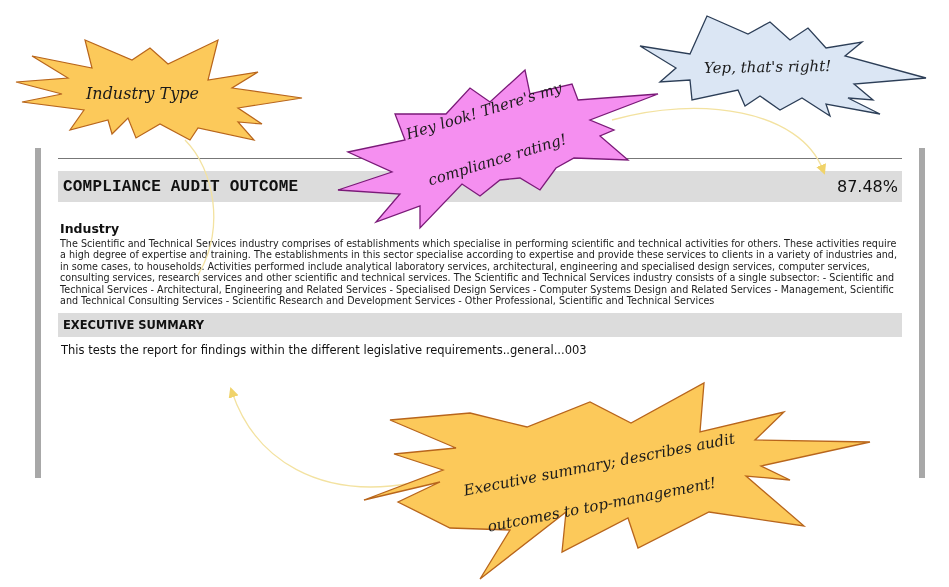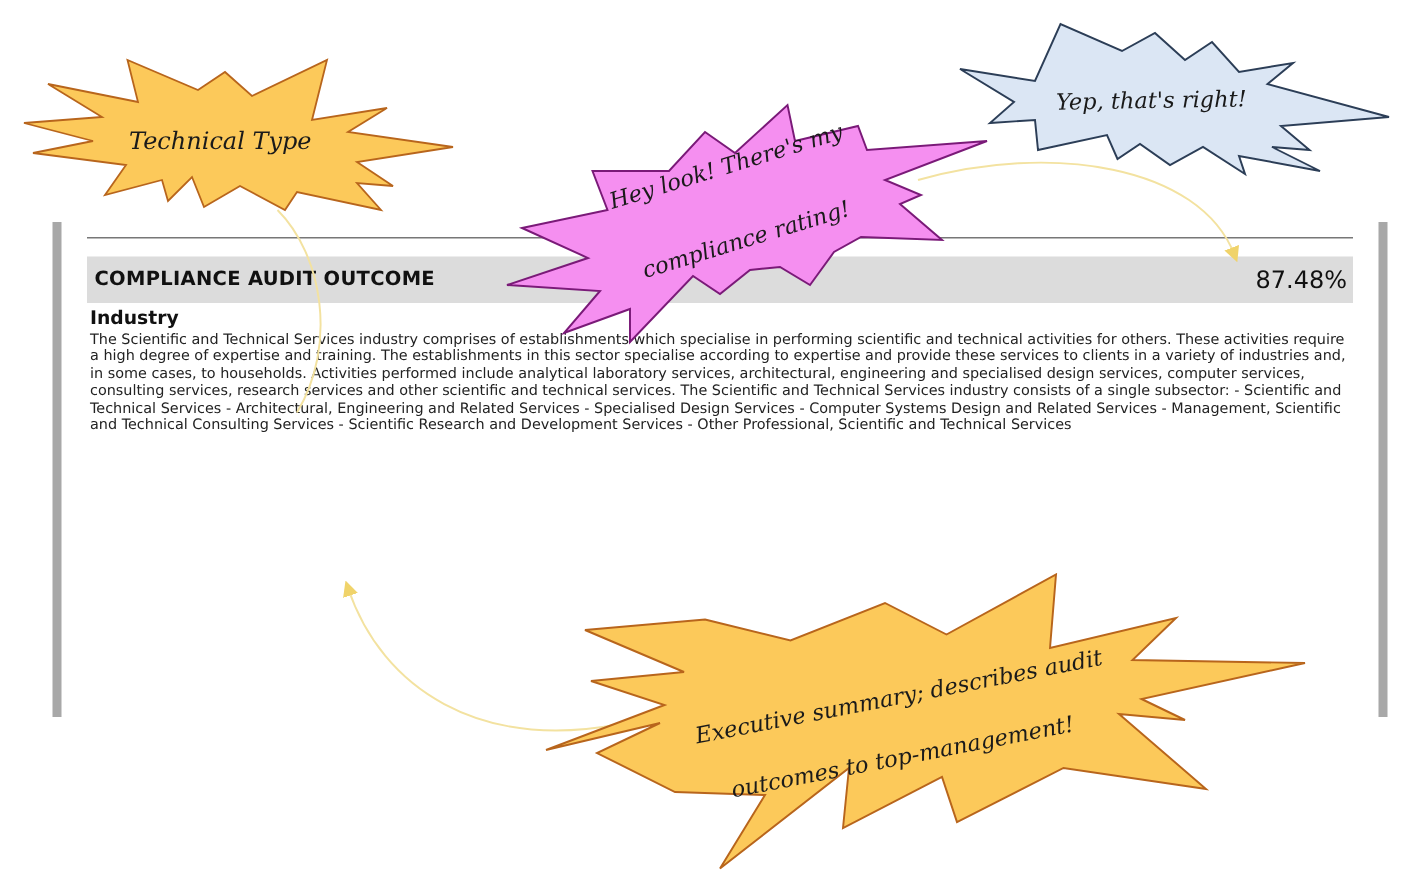--- a/index.html
+++ b/index.html
@@ -15,23 +15,23 @@
     .panel-bar.left { left: 35px; }
     .panel-bar.right { left: 919px; }
     .report {
       position: absolute; left: 58px; top: 158px; width: 844px;
     }
     .top-rule { height: 1px; background: #777; margin-bottom: 12px; }
     .outcome-bar {
       background: #dcdcdc; height: 31px; display: flex; align-items: center;
       justify-content: space-between; padding: 0 4px 0 5px;
     }
-    .outcome-title { font-size: 13px; font-weight: bold; letter-spacing: 0.2px; }
+    .outcome-title { font-size: 16px; font-weight: bold; letter-spacing: 0.2px; font-family: Liberation Mono, monospace; }
     .outcome-score { font-size: 16px; font-weight: normal; }
-    .industry-label { font-size: 12.5px; font-weight: bold; margin: 2px 0 0 2px; }
+    .industry-label { font-size: 12.5px; font-weight: bold; margin: 19px 0 0 2px; }
     .industry-name { font-size: 12.5px; font-weight: bold; margin: 1px 0 0 2px; }
     .industry-desc {
       font-size: 9.6px; line-height: 11.4px; margin: 2px 0 0 2px; width: 842px; color: #222;
     }
     .exec-bar {
       background: #dcdcdc; height: 24px; display: flex; align-items: center;
       padding-left: 5px; margin-top: 7px;
     }
     .exec-title { font-size: 11.5px; font-weight: bold; }
     .exec-text { font-size: 11.5px; margin: 6px 0 0 3px; color: #111; }
@@ -49,20 +49,24 @@
 <div class="panel-bar right"></div>
 
 <div class="report">
   <div class="top-rule"></div>
   <div class="outcome-bar">
     <span class="outcome-title">COMPLIANCE AUDIT OUTCOME</span>
     <span class="outcome-score">87.48%</span>
   </div>
   <div class="industry-label">Industry</div>
   <div class="industry-desc">The Scientific and Technical Services industry comprises of establishments which specialise in performing scientific and technical activities for others. These activities require a high degree of expertise and training. The establishments in this sector specialise according to expertise and provide these services to clients in a variety of industries and, in some cases, to households. Activities performed include analytical laboratory services, architectural, engineering and specialised design services, computer services, consulting services, research services and other scientific and technical services. The Scientific and Technical Services industry consists of a single subsector: - Scientific and Technical Services - Architectural, Engineering and Related Services - Specialised Design Services - Computer Systems Design and Related Services - Management, Scientific and Technical Consulting Services - Scientific Research and Development Services - Other Professional, Scientific and Technical Services</div>
+  <div class="exec-bar">
+    <span class="exec-title">EXECUTIVE SUMMARY</span>
+  </div>
+  <div class="exec-text">This tests the report for findings within the different legislative requirements..general...003</div>
 </div>
 
 <svg class="overlay" viewBox="0 0 949 587">
   <defs>
     <marker id="arrowhead" markerWidth="8" markerHeight="8" refX="4" refY="4" orient="auto">
       <path d="M0,0 L8,4 L0,8 z" fill="#f0d36a"></path>
     </marker>
   </defs>
 
   <path d="M185,140 C215,170 225,230 198,275" stroke="#f3e2a0" stroke-width="1.3" fill="none"></path>
@@ -71,21 +75,21 @@
 
   <polygon points="32,56 92,68 85,40 132,60 150,48 168,64 218,40 208,80 258,72 232,88 302,98 238,108 262,124 238,122 254,140 198,128 190,140 160,124 136,138 128,118 112,134 108,120 70,130 84,110 22,102 62,94 16,82 68,78" fill="#fcc95a" stroke="#b8651c" stroke-width="1.2"></polygon>
 
   <polygon points="640,46 690,54 707,16 748,34 770,22 790,40 808,28 826,48 862,42 845,56 926,78 854,84 873,100 848,98 880,114 826,104 830,116 802,98 780,110 760,96 745,106 738,90 692,100 690,80 660,82 676,68" fill="#dbe6f4" stroke="#2c3e57" stroke-width="1.3"></polygon>
 
   <polygon points="348,152 405,140 395,114 446,114 470,88 490,102 525,70 530,94 572,84 578,100 658,94 590,120 614,130 600,136 628,160 574,158 556,168 540,190 520,178 500,180 480,196 462,184 420,228 420,206 376,222 400,194 338,190 392,172" fill="#f58ff0" stroke="#7a1a78" stroke-width="1.3"></polygon>
 
   <polygon points="470,413 527,427 590,402 631,423 704,383 700,432 784,412 755,440 870,442 761,466 790,480 746,476 804,526 709,512 638,548 628,518 562,552 566,512 480,579 510,530 450,528 398,502 440,482 364,500 443,470 394,454 456,448 390,420" fill="#fcc95a" stroke="#b8651c" stroke-width="1.3"></polygon>
 </svg>
 
-<div class="callout-text" style="left:86px; top:84px; font-size:16px;">Technical Type</div>
+<div class="callout-text" style="left:86px; top:84px; font-size:16px;">Industry Type</div>
 
 <div class="callout-text" style="left:704px; top:58px; font-size:15px; transform: rotate(-1deg);">Yep, that's right!</div>
 
 <div class="callout-text" style="left:404px; top:126px; font-size:15px; transform: rotate(-17deg); transform-origin: left top;">Hey look! There's my</div>
 <div class="callout-text" style="left:426px; top:172px; font-size:15px; transform: rotate(-17deg); transform-origin: left top;">compliance rating!</div>
 
 <div class="callout-text" style="left:462px; top:482px; font-size:15px; transform: rotate(-11deg); transform-origin: left top;">Executive summary; describes audit</div>
 <div class="callout-text" style="left:486px; top:518px; font-size:15px; transform: rotate(-11deg); transform-origin: left top;">outcomes to top-management!</div>
 
 </body></html>

